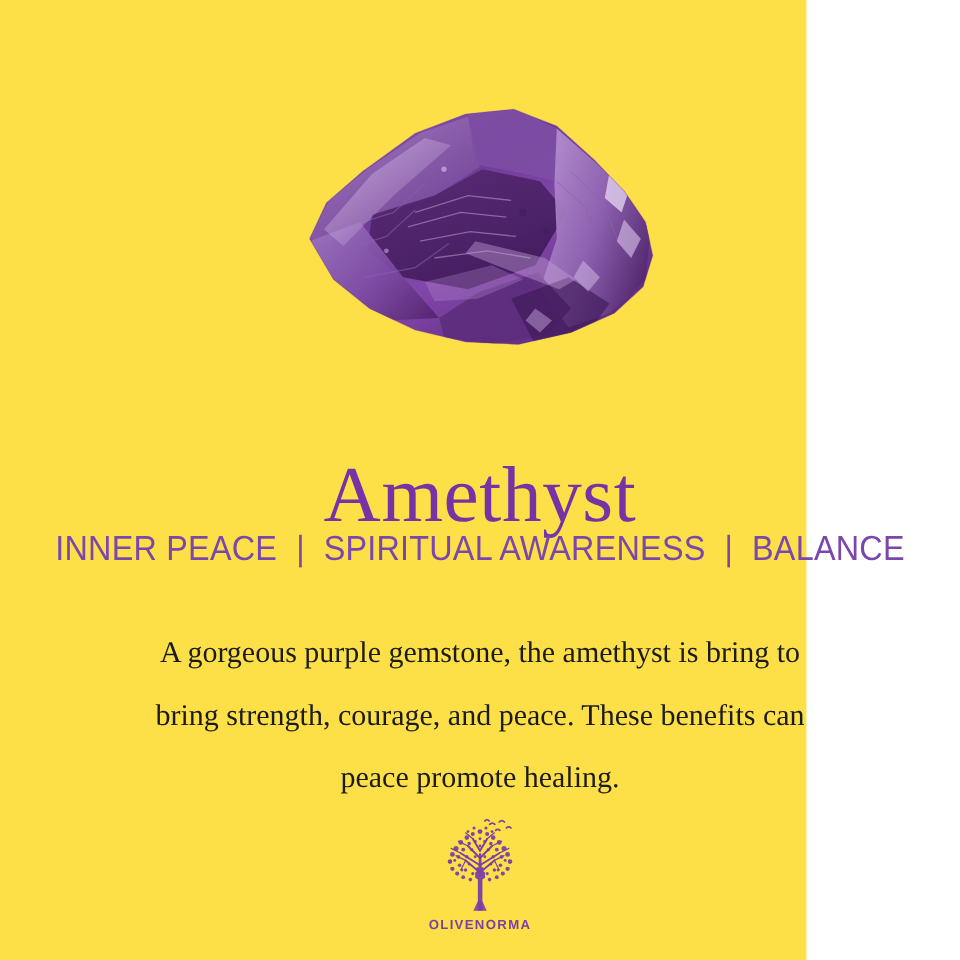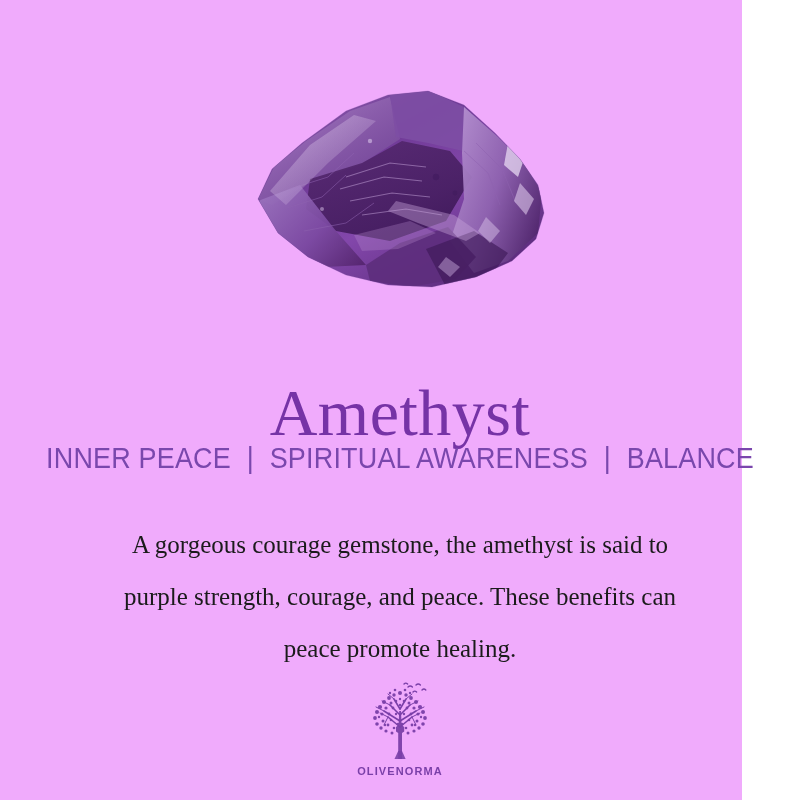--- a/index.html
+++ b/index.html
@@ -11,23 +11,23 @@
   body {
     width: 800px;
     height: 800px;
     overflow: hidden;
     font-family: "Liberation Serif", "DejaVu Serif", serif;
     -webkit-font-smoothing: antialiased;
   }
 
   .card {
     position: relative;
-    width: 742px;
+    width: 672px;
     height: 800px;
-    background: #f0abfc;
+    background: #fde047;
     box-sizing: border-box;
   }
 
   
   .stone-wrap {
     position: absolute;
     left: 0;
     top: 78px;
     width: 800px;
     height: 220px;
@@ -225,22 +225,22 @@
 
   <div class="keywords">
     <span class="kw">INNER PEACE</span>
     <span class="sep">|</span>
     <span class="kw">SPIRITUAL AWARENESS</span>
     <span class="sep">|</span>
     <span class="kw">BALANCE</span>
   </div>
 
   <p class="description">
-    <span class="line">A gorgeous courage gemstone, the amethyst is said to</span>
-    <span class="line">purple strength, courage, and peace. These benefits can</span>
+    <span class="line">A gorgeous purple gemstone, the amethyst is bring to</span>
+    <span class="line">bring strength, courage, and peace. These benefits can</span>
     <span class="line">peace promote healing.</span>
   </p>
 
   <div class="logo">
     <svg class="logo-mark" viewBox="0 0 84 82" xmlns="http://www.w3.org/2000/svg">
       <g fill="#7a3fa8">
 
         <path d="M40.2,78 L40.2,52 L38.0,50.5 L38.0,46 L40.6,44 L41.2,30
                  L43.0,30 L43.6,44 L46.2,46 L46.2,50.5 L44.0,52 L44.0,78 Z" opacity="0.95"></path>
 

